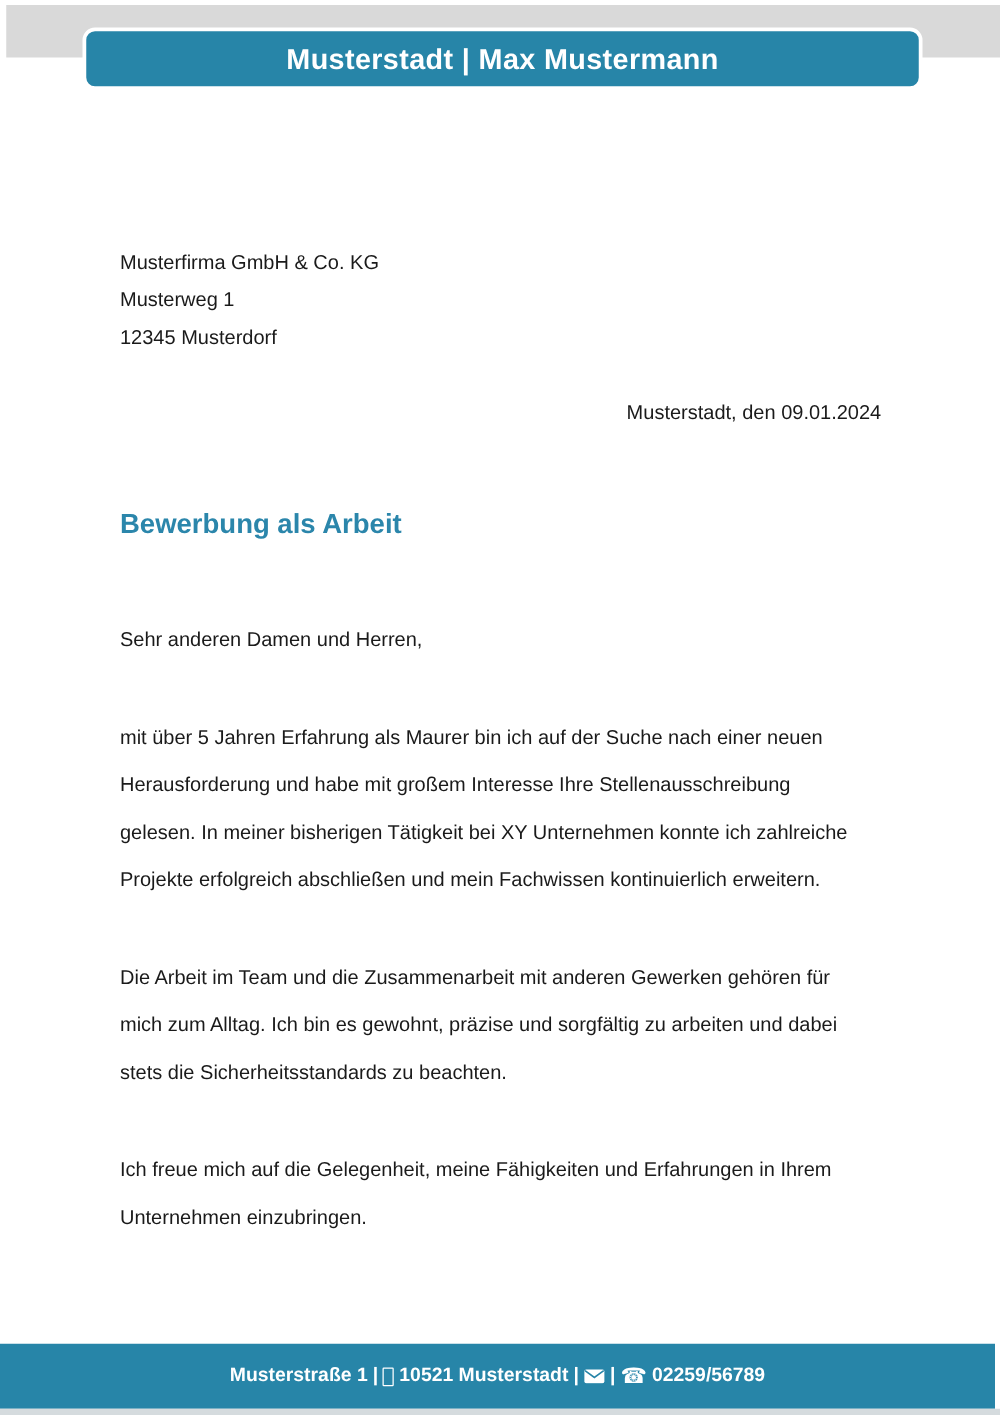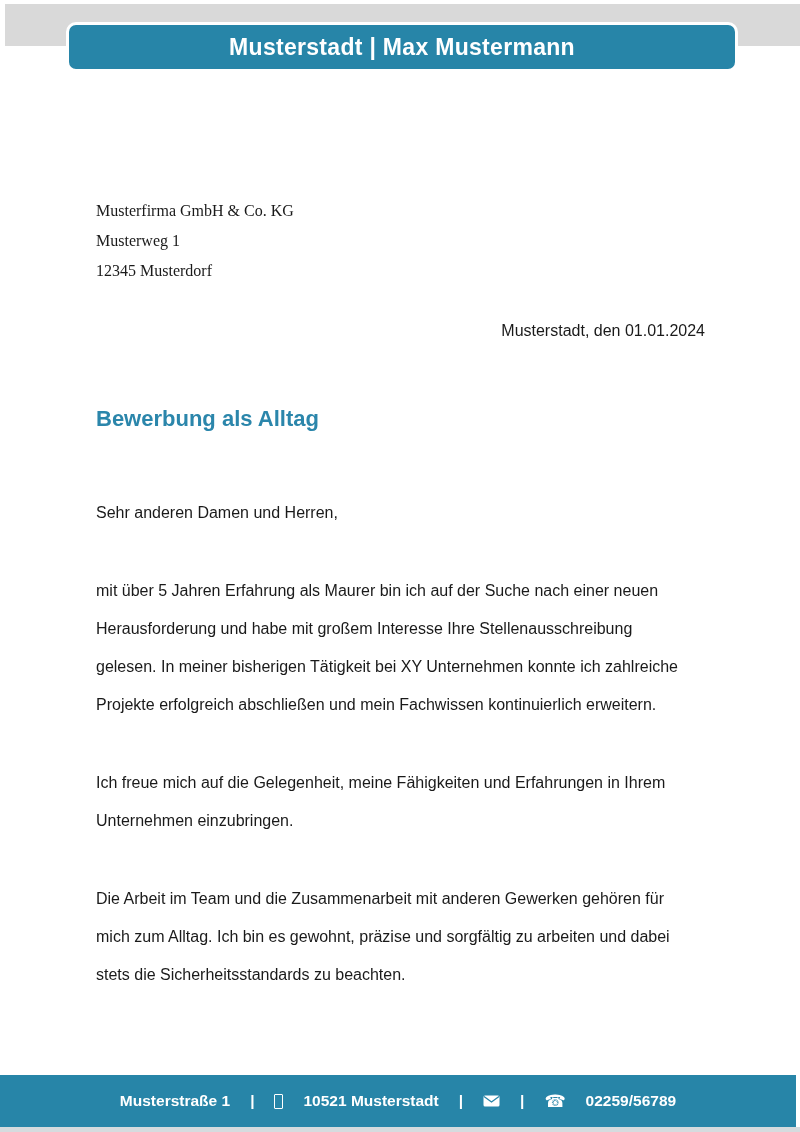--- a/index.html
+++ b/index.html
@@ -31,21 +31,20 @@
     font-size: 23px;
     font-weight: 600;
     letter-spacing: 0.3px;
   }
   .recipient-address {
     position: absolute;
     left: 96px; top: 196px;
     font-size: 16px;
     line-height: 30px;
     white-space: pre-line;
-    font-family: Liberation Serif, serif;
   }
   .date-line {
     position: absolute;
     right: 95px; top: 322px;
     font-size: 16px;
   }
   .subject-heading {
     position: absolute;
     left: 96px; top: 406px;
     font-size: 22px;
@@ -62,21 +61,21 @@
   .letter-body p {
     margin: 0 0 40px 0;
     white-space: pre-line;
   }
   .footer-bar {
     position: absolute;
     left: 0; top: 1075px;
     width: 796px; height: 52px;
     background: #2785a8;
     display: flex; align-items: center; justify-content: center;
-    gap: 20px;
+    gap: 4px;
     color: #ffffff;
     font-size: 15.5px;
     font-weight: 700;
   }
   .footer-sep { font-weight: 700; }
   .tofu-box {
     display: inline-block;
     width: 7px; height: 13px;
     border: 1px solid #ffffff;
     border-radius: 1px;
@@ -100,35 +99,35 @@
 <div class="top-strip"></div>
 
 <div class="header-banner">
   <span class="header-title">Musterstadt | Max Mustermann</span>
 </div>
 
 <div class="recipient-address">Musterfirma GmbH &amp; Co. KG
 Musterweg 1
 12345 Musterdorf</div>
 
-<div class="date-line">Musterstadt, den 01.01.2024</div>
+<div class="date-line">Musterstadt, den 09.01.2024</div>
 
-<div class="subject-heading">Bewerbung als Alltag</div>
+<div class="subject-heading">Bewerbung als Arbeit</div>
 
 <div class="letter-body">
   <p>Sehr anderen Damen und Herren,</p>
   <p>mit über 5 Jahren Erfahrung als Maurer bin ich auf der Suche nach einer neuen
 Herausforderung und habe mit großem Interesse Ihre Stellenausschreibung
 gelesen. In meiner bisherigen Tätigkeit bei XY Unternehmen konnte ich zahlreiche
 Projekte erfolgreich abschließen und mein Fachwissen kontinuierlich erweitern.</p>
-  <p>Ich freue mich auf die Gelegenheit, meine Fähigkeiten und Erfahrungen in Ihrem
-Unternehmen einzubringen.</p>
   <p>Die Arbeit im Team und die Zusammenarbeit mit anderen Gewerken gehören für
 mich zum Alltag. Ich bin es gewohnt, präzise und sorgfältig zu arbeiten und dabei
 stets die Sicherheitsstandards zu beachten.</p>
+  <p>Ich freue mich auf die Gelegenheit, meine Fähigkeiten und Erfahrungen in Ihrem
+Unternehmen einzubringen.</p>
 </div>
 
 <div class="footer-bar">
   <span>Musterstraße 1</span>
   <span class="footer-sep">|</span>
   <span class="tofu-box"></span>
   <span>10521 Musterstadt</span>
   <span class="footer-sep">|</span>
   <span>
     <svg class="envelope-svg" width="17" height="12" viewBox="0 0 17 12">

